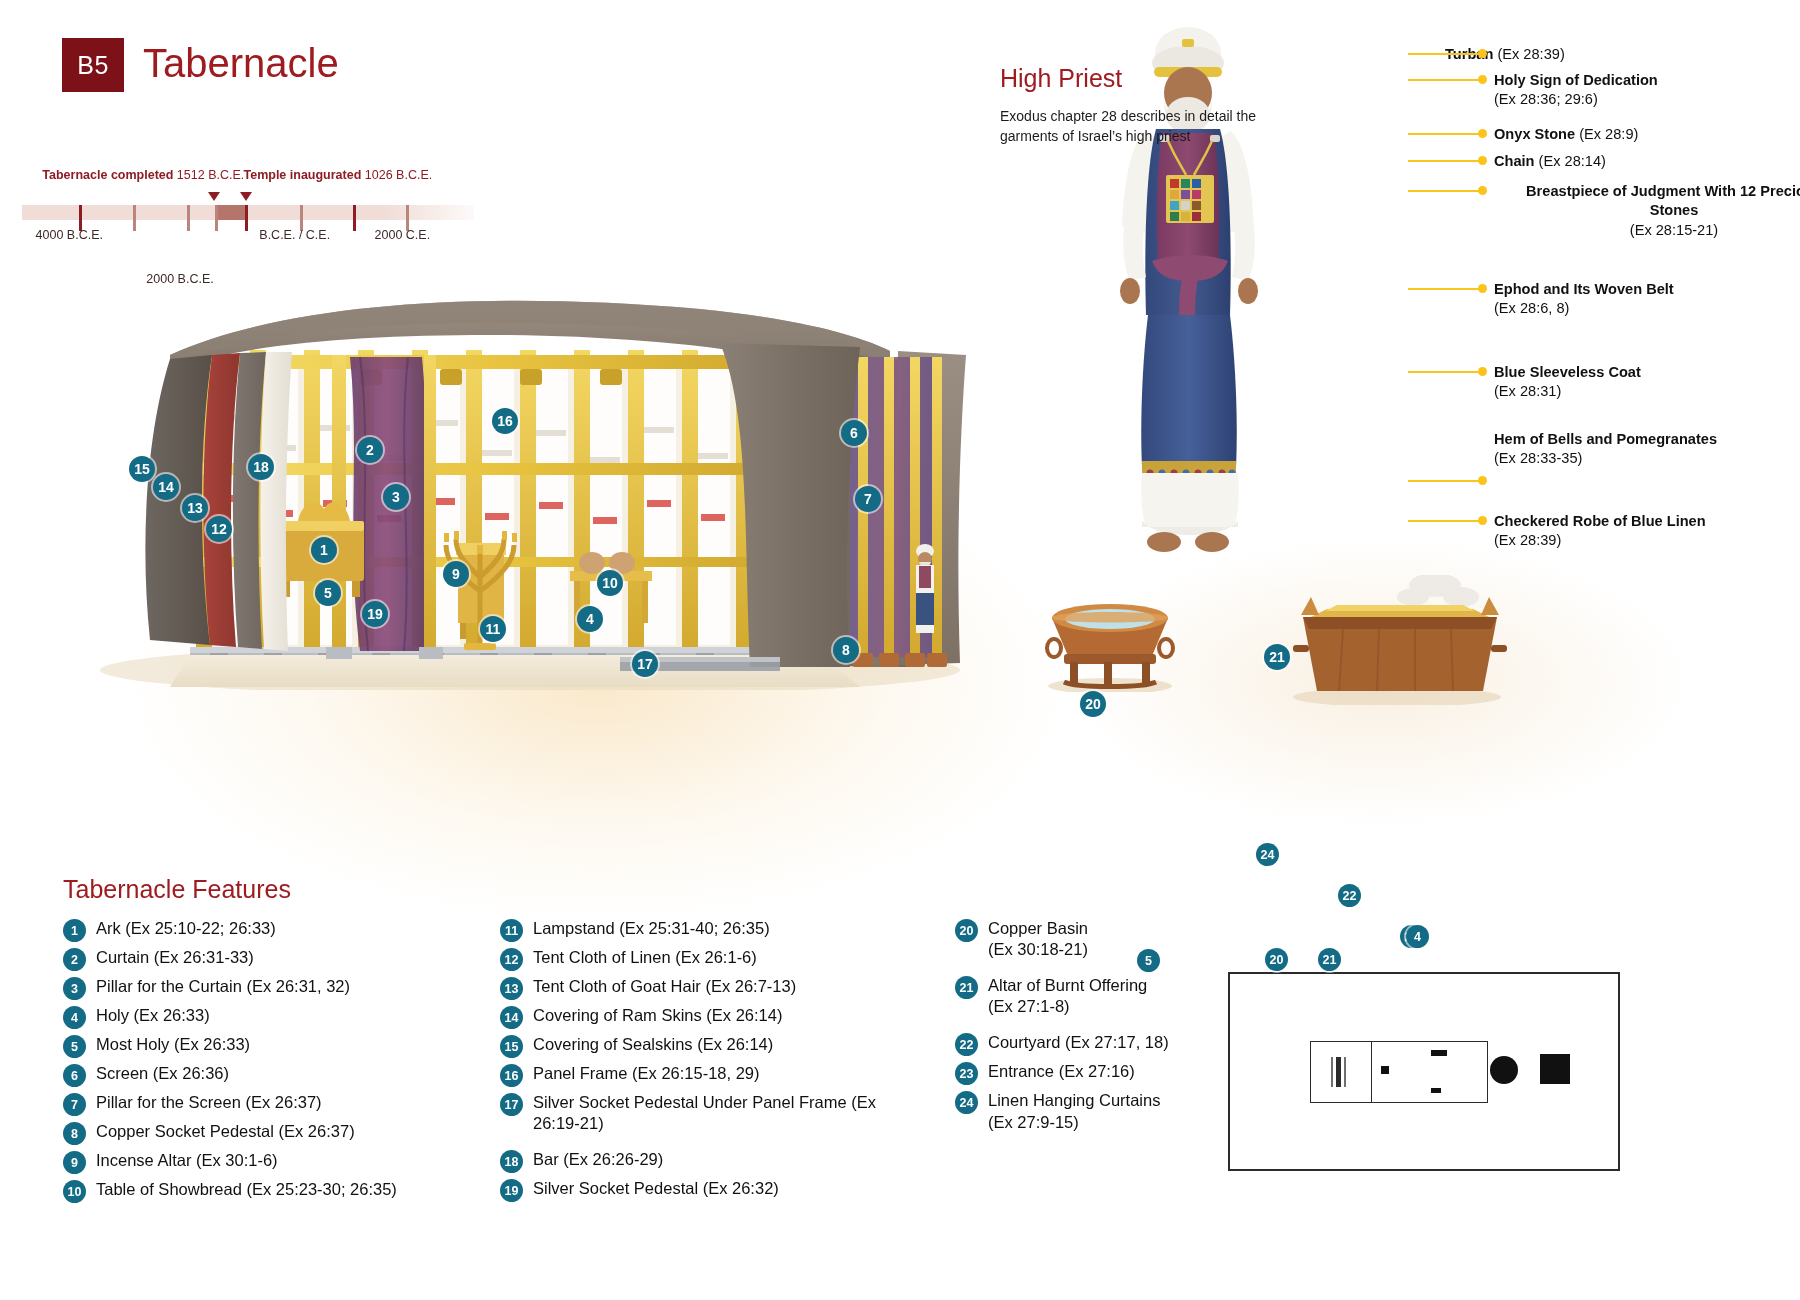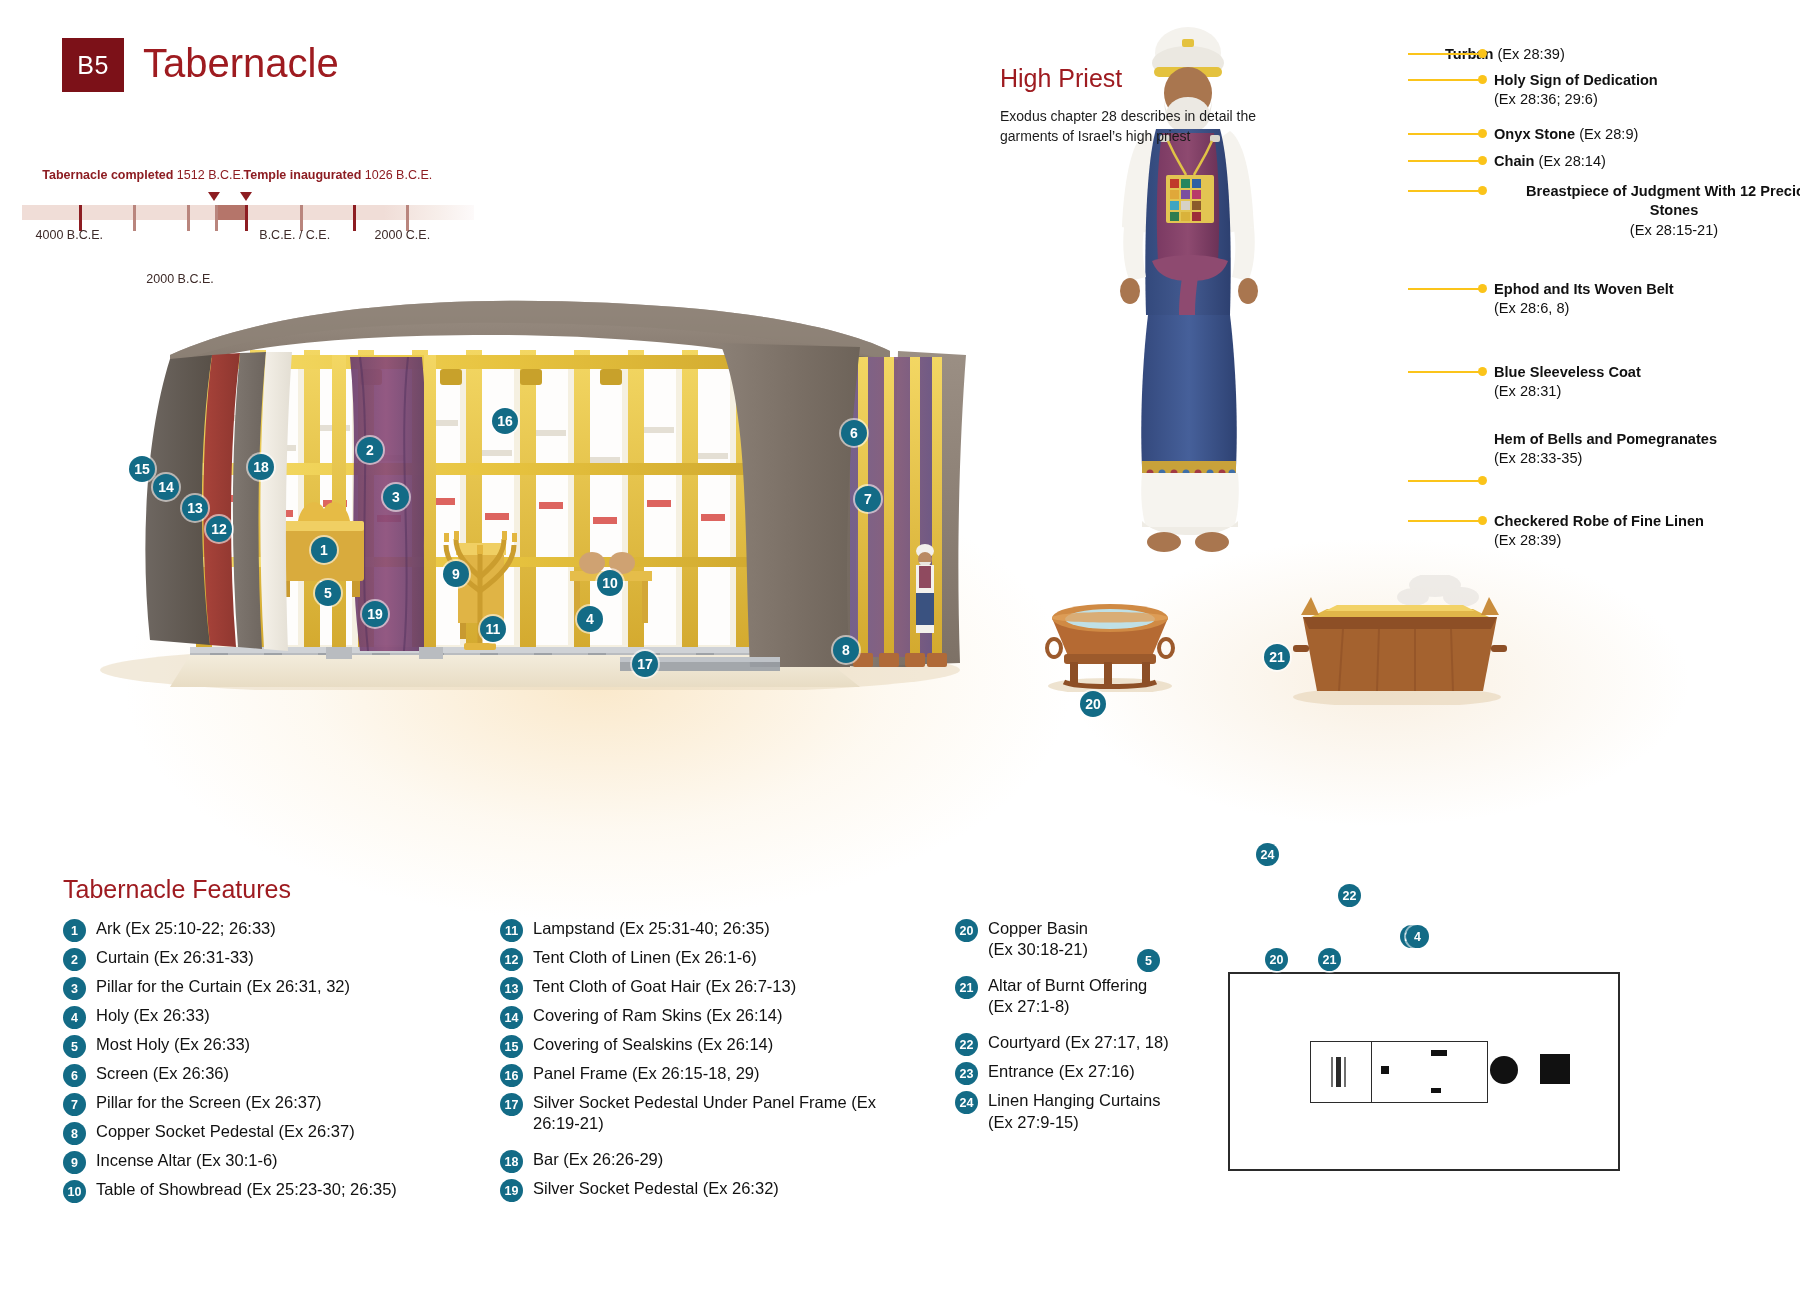--- a/index.html
+++ b/index.html
@@ -538,21 +538,21 @@
     <div class="leader" style="left: 1408px; top: 190px; width: 72px;"></div>
     <div class="callout" style="left: 1494px; top: 280px;"><span class="lab">Ephod and Its Woven Belt</span><span class="rl">(Ex 28:6, 8)</span></div>
     <div class="dot" style="left: 1478px; top: 284px;"></div>
     <div class="leader" style="left: 1408px; top: 288px; width: 72px;"></div>
     <div class="callout" style="left: 1494px; top: 363px;"><span class="lab">Blue Sleeveless Coat</span><span class="rl">(Ex 28:31)</span></div>
     <div class="dot" style="left: 1478px; top: 367px;"></div>
     <div class="leader" style="left: 1408px; top: 371px; width: 72px;"></div>
     <div class="callout" style="left: 1494px; top: 430px;"><span class="lab">Hem of Bells and Pomegranates</span><span class="rl">(Ex 28:33-35)</span></div>
     <div class="dot" style="left: 1478px; top: 476px;"></div>
     <div class="leader" style="left: 1408px; top: 480px; width: 72px;"></div>
-    <div class="callout" style="left: 1494px; top: 512px;"><span class="lab">Checkered Robe of Fine Linen</span><span class="rl">(Ex 28:39)</span></div>
+    <div class="callout" style="left: 1494px; top: 512px;"><span class="lab">Checkered Robe of Blue Linen</span><span class="rl">(Ex 28:39)</span></div>
     <div class="dot" style="left: 1478px; top: 516px;"></div>
     <div class="leader" style="left: 1408px; top: 520px; width: 72px;"></div>
   </div>
 
 <div id="feat-head">Tabernacle Features</div>
 <div id="features">
     <div class="feat-col" style="left: 63px; width: 400px;">
       <div class="feat-item">
         <div class="feat-num">1</div>
         <div class="feat-txt"><b>Ark</b><span> (Ex 25:10-22; 26:33)</span></div>

